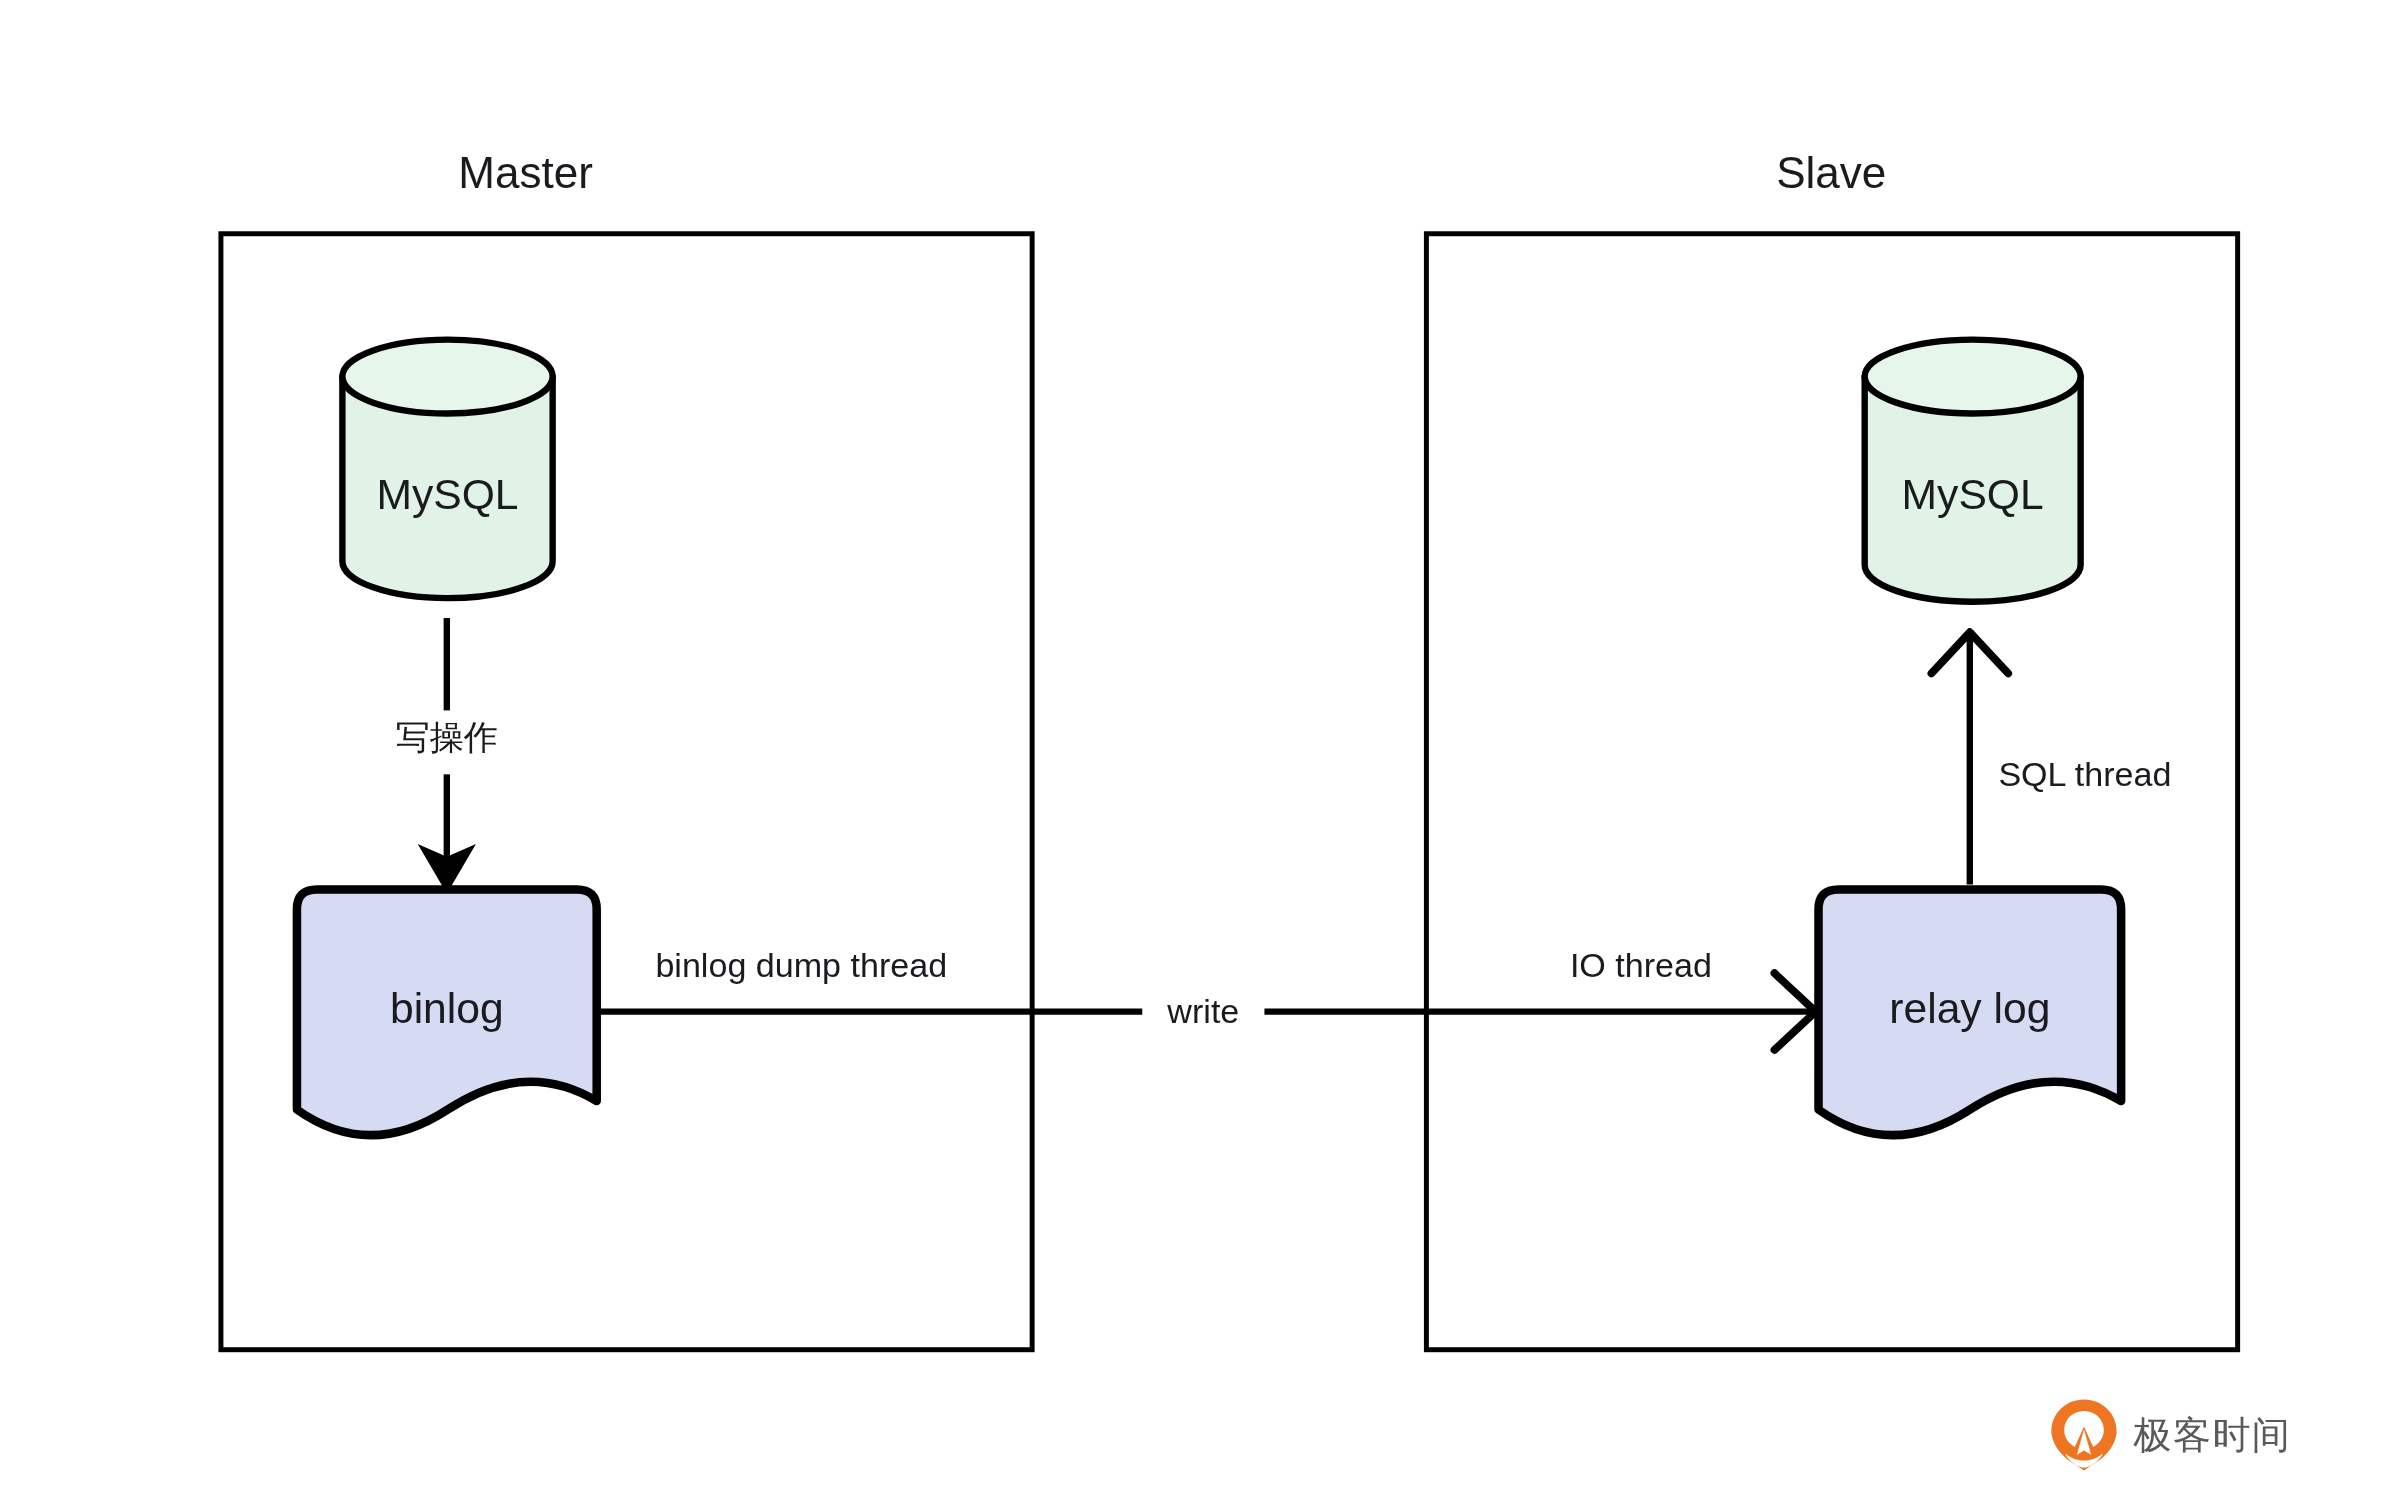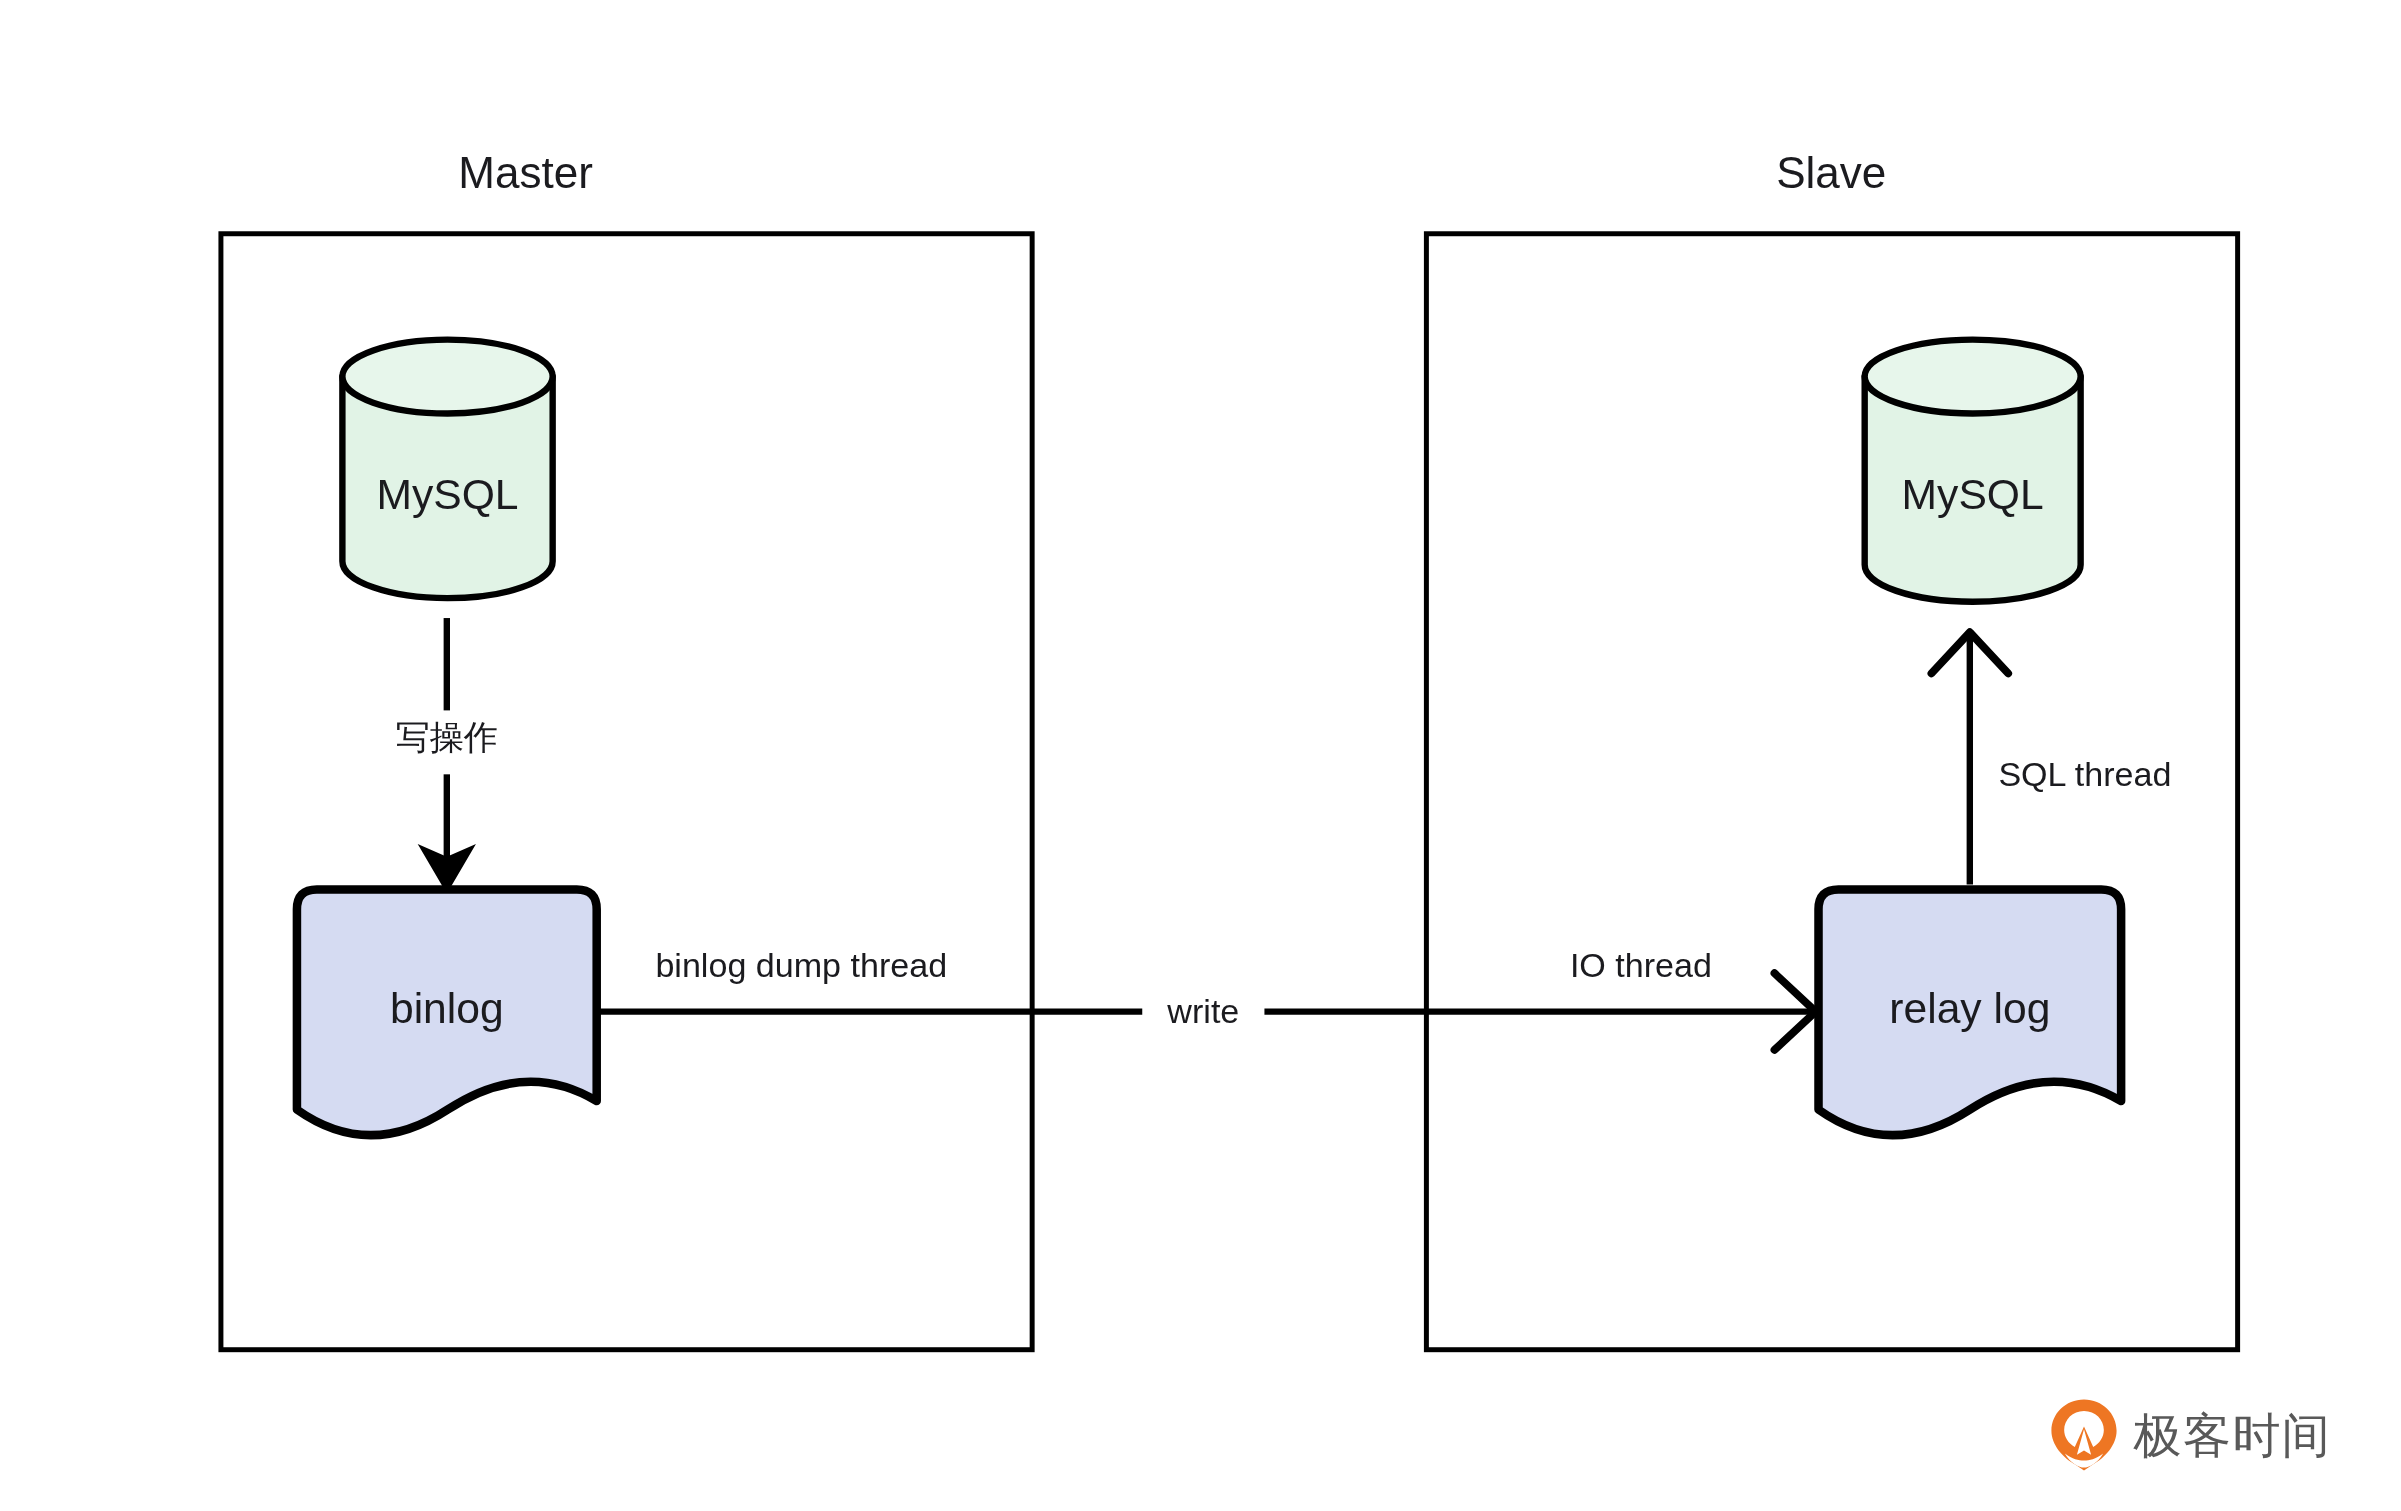--- a/index.html
+++ b/index.html
@@ -92,21 +92,21 @@
     display: flex;
     align-items: center;
     gap: 15.6px;
   }
   #logo-mark {
     width: 68px;
     height: 74px;
     flex: 0 0 auto;
   }
   #logo-text {
-    font-size: 48px;
+    font-size: 38px;
     color: #595959;
     font-family: "DejaVu Sans", "Liberation Sans", sans-serif;
     letter-spacing: 1.4px;
     line-height: 1;
     white-space: nowrap;
   }
 </style>
 </head>
 <body>
 

